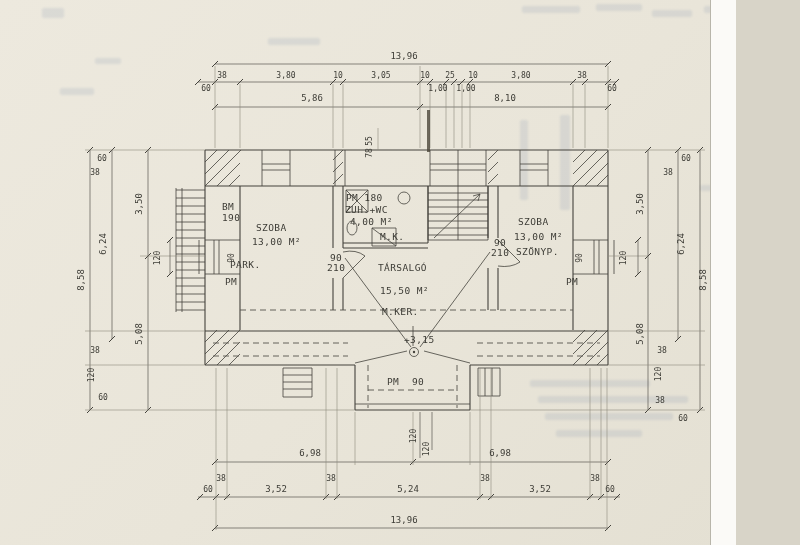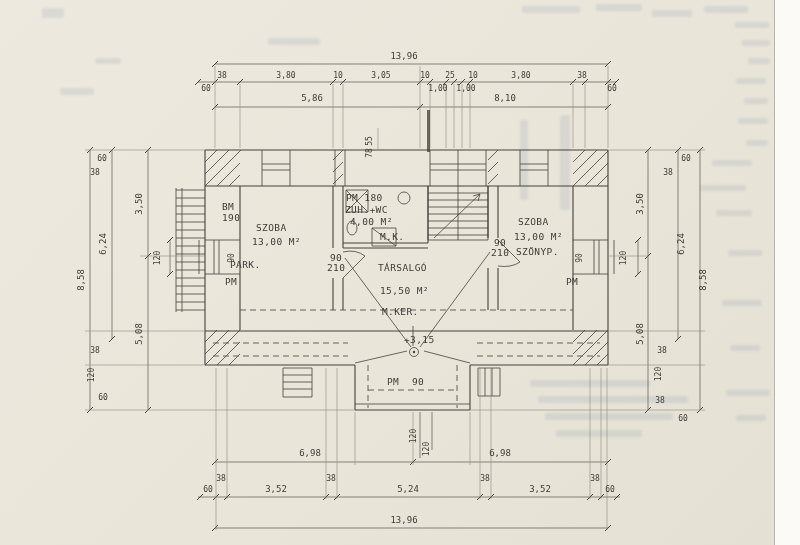--- a/index.html
+++ b/index.html
@@ -1,17 +1,17 @@
 <!DOCTYPE html>
 <html><head>
 <meta charset="utf-8">
 <style>
   *{margin:0;padding:0;box-sizing:border-box}
   html,body{width:800px;height:545px;font-family:"DejaVu Sans",sans-serif;background:#d8d4c8}
-  .page{position:relative;width:800px;height:545px;overflow:hidden;
+  .page{position:relative;width:736px;height:545px;overflow:hidden;
         background:linear-gradient(135deg,#ede9de 0%,#e9e5d9 55%,#e4e0d3 100%)}
   .scan-edge{position:absolute;right:0;top:0;width:26px;height:100%;
              background:#fbfaf7;border-left:1px solid #b8b5aa}
   .bleed{position:absolute;background:rgba(108,128,160,.14);filter:blur(1.3px);border-radius:2px}
   .fold{position:absolute;left:427px;top:110px;width:3px;height:42px;
         background:rgba(72,66,54,.78);filter:blur(.6px)}
   svg{position:absolute;left:0;top:0}
   .w{stroke:#44423c;stroke-width:1.1;fill:none}
   .wt{stroke:#44423c;stroke-width:.8;fill:none}
   .dash{stroke:#56544c;stroke-width:.9;fill:none;stroke-dasharray:6 4}

